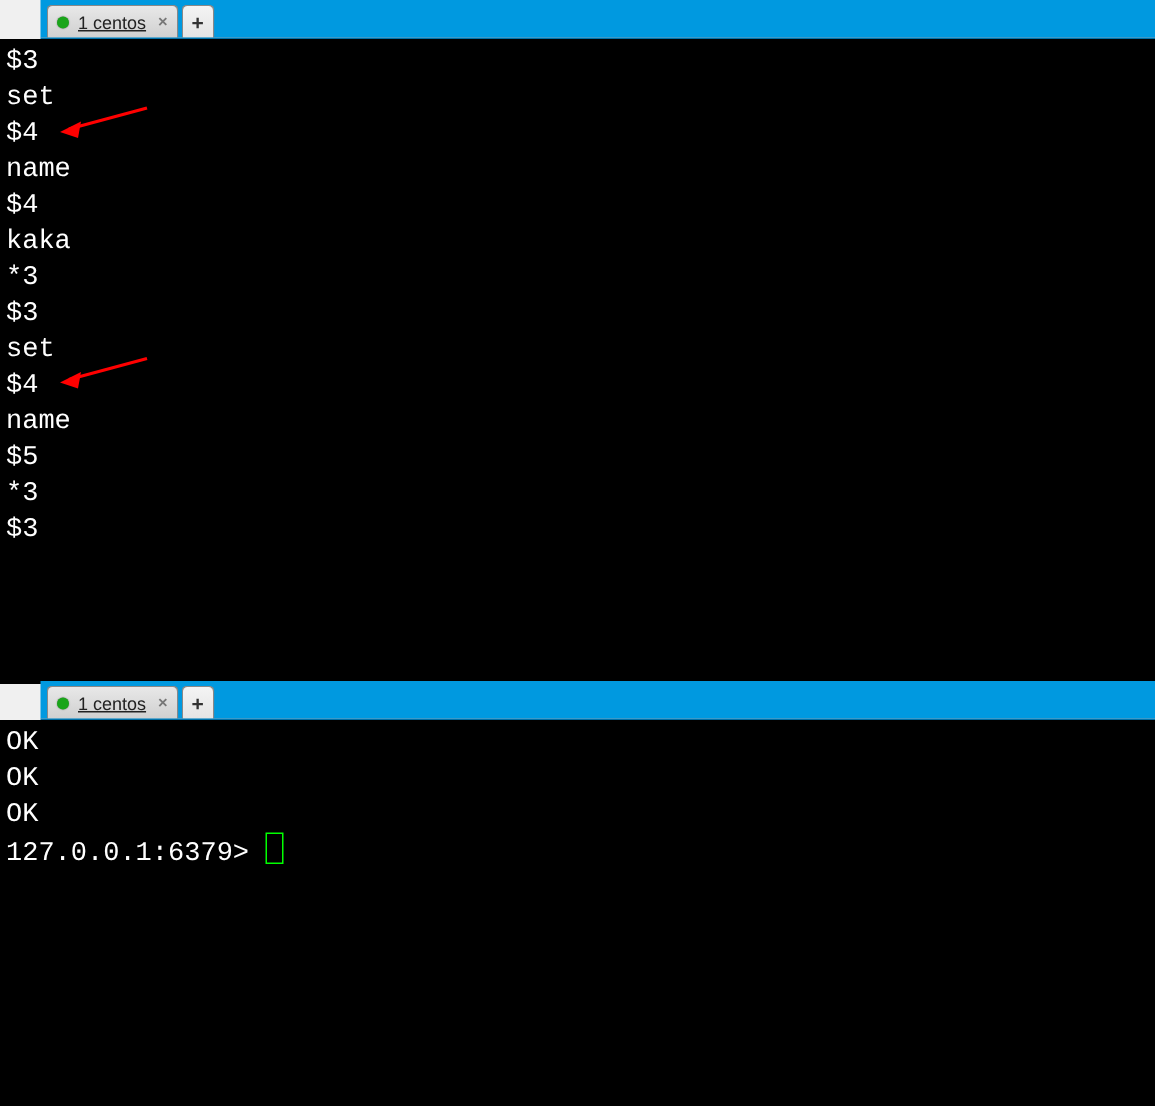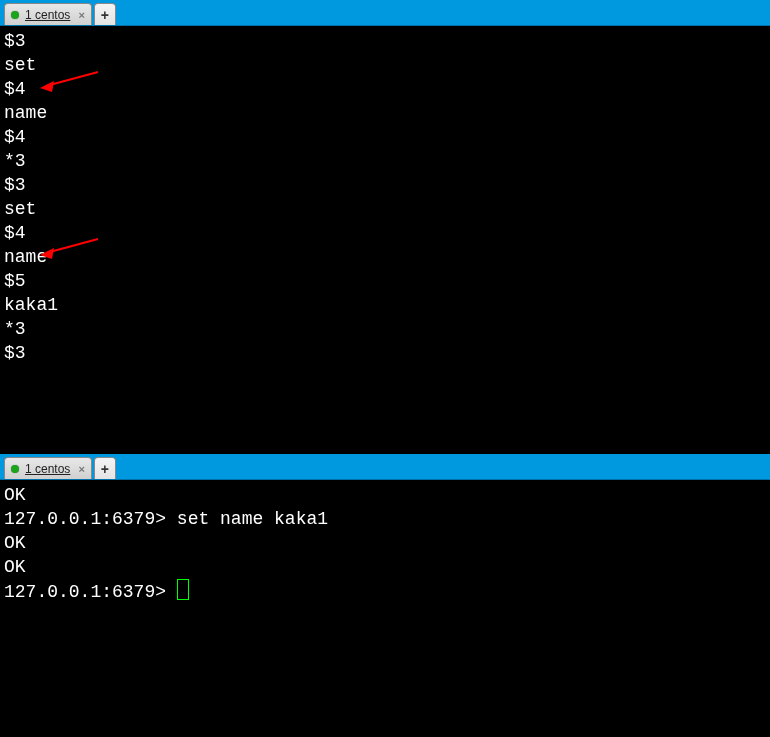--- a/index.html
+++ b/index.html
@@ -21,20 +21,21 @@
   .pane-bottom { top: 454px; height: 283px; }
 
   .title-bar {
     height: 25px;
     background: linear-gradient(to bottom, #0099e0, #0099e0);
     border-bottom: 1px solid #0070a8;
     display: flex;
     align-items: flex-start;
     padding-left: 4px;
     position: relative;
+    margin-left: 27px;
   }
   .tab-strip {
     display: flex;
     gap: 0;
     height: 22px;
     margin-top: 3px;
     align-items: stretch;
   }
   .tab {
     background: linear-gradient(to bottom, #e8e8e8, #d0d0d0);
@@ -125,27 +126,27 @@
       </div>
     </div>
   </div>
   <div class="terminal" id="term-top">
 
     <div class="term-line">$3</div>
       <div class="term-line">set</div>
       <div class="term-line">$4</div>
       <div class="term-line">name</div>
       <div class="term-line">$4</div>
+      <div class="term-line">kaka</div>
       <div class="term-line">*3</div>
       <div class="term-line">$3</div>
       <div class="term-line">set</div>
       <div class="term-line">$4</div>
       <div class="term-line">name</div>
       <div class="term-line">$5</div>
-      <div class="term-line">kaka1</div>
       <div class="term-line">*3</div>
       <div class="term-line">$3</div>
       <svg class="arrow-annot" id="arrow1" width="70" height="30" style="left:38px; top:40px;">
         <line x1="60" y1="6" x2="8" y2="20" stroke="#ff0000" stroke-width="2.2"></line>
         <polygon points="2,22 16,15 14,26" fill="#ff0000"></polygon>
       </svg>
     <svg class="arrow-annot" id="arrow2" width="70" height="30" style="left:38px; top:207px;">
         <line x1="60" y1="6" x2="8" y2="20" stroke="#ff0000" stroke-width="2.2"></line>
         <polygon points="2,22 16,15 14,26" fill="#ff0000"></polygon>
       </svg>
@@ -161,18 +162,17 @@
         <span class="close-x">×</span>
       </div>
       <div class="tab add">
         <span>+</span>
       </div>
     </div>
   </div>
   <div class="terminal" id="term-bottom">
 
       <div class="term-line">OK</div>
-      <div class="term-line">127.0.0.1:6379&gt; set name kaka1</div>
       <div class="term-line">OK</div>
       <div class="term-line">OK</div>
       <div class="term-line">127.0.0.1:6379&gt; <span class="cursor"></span></div>
     </div>
 </div>
 
 </body></html>

